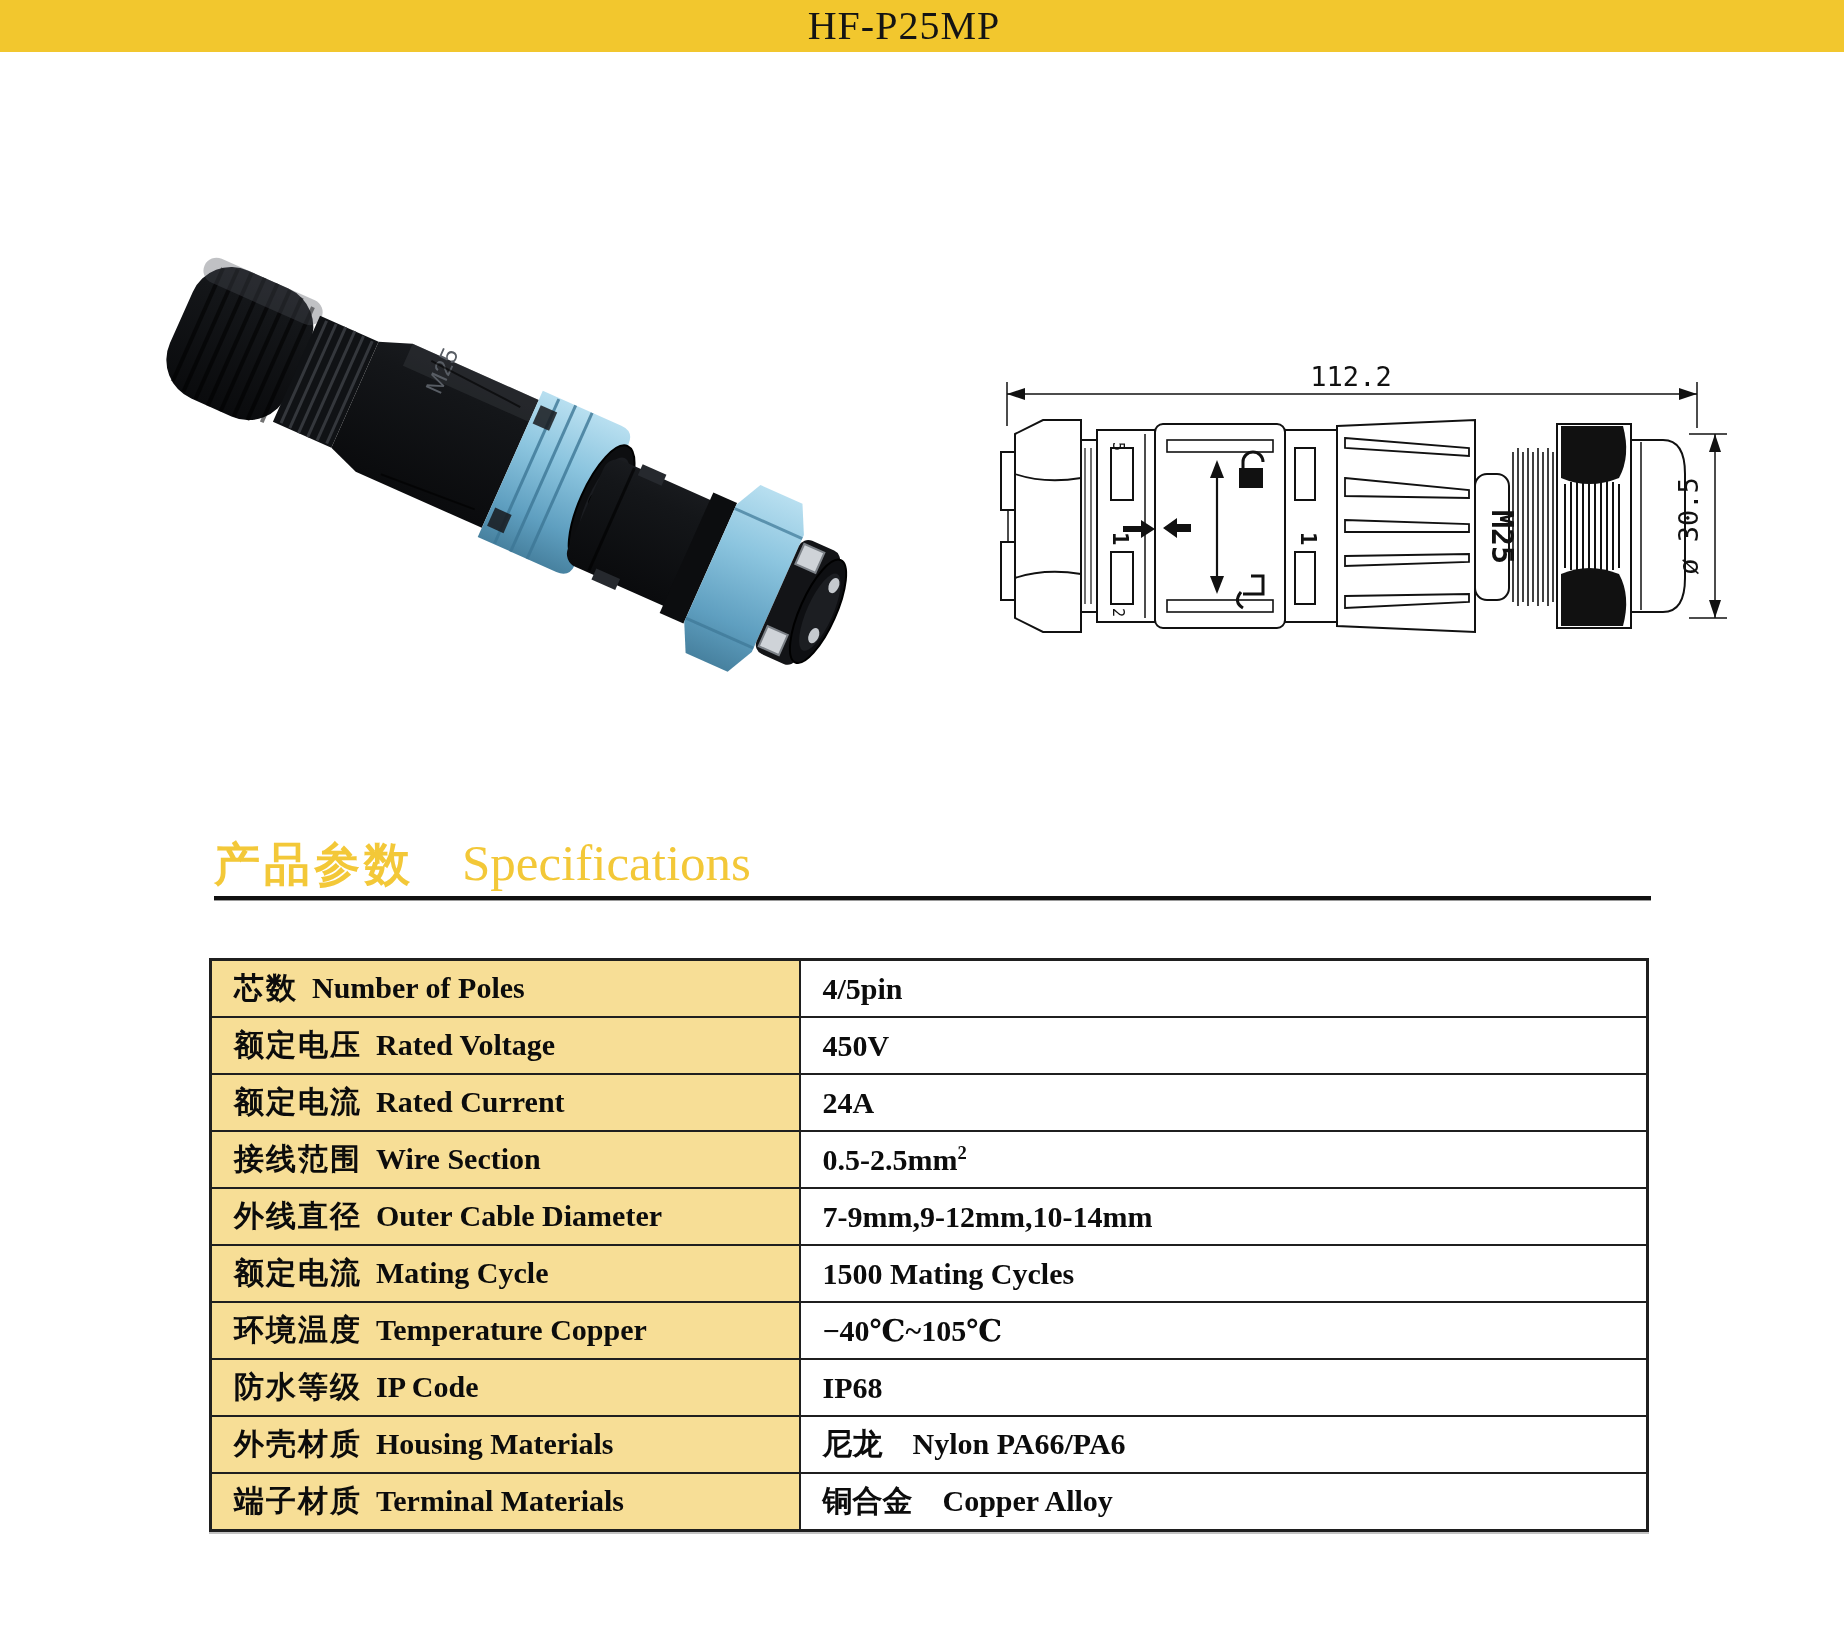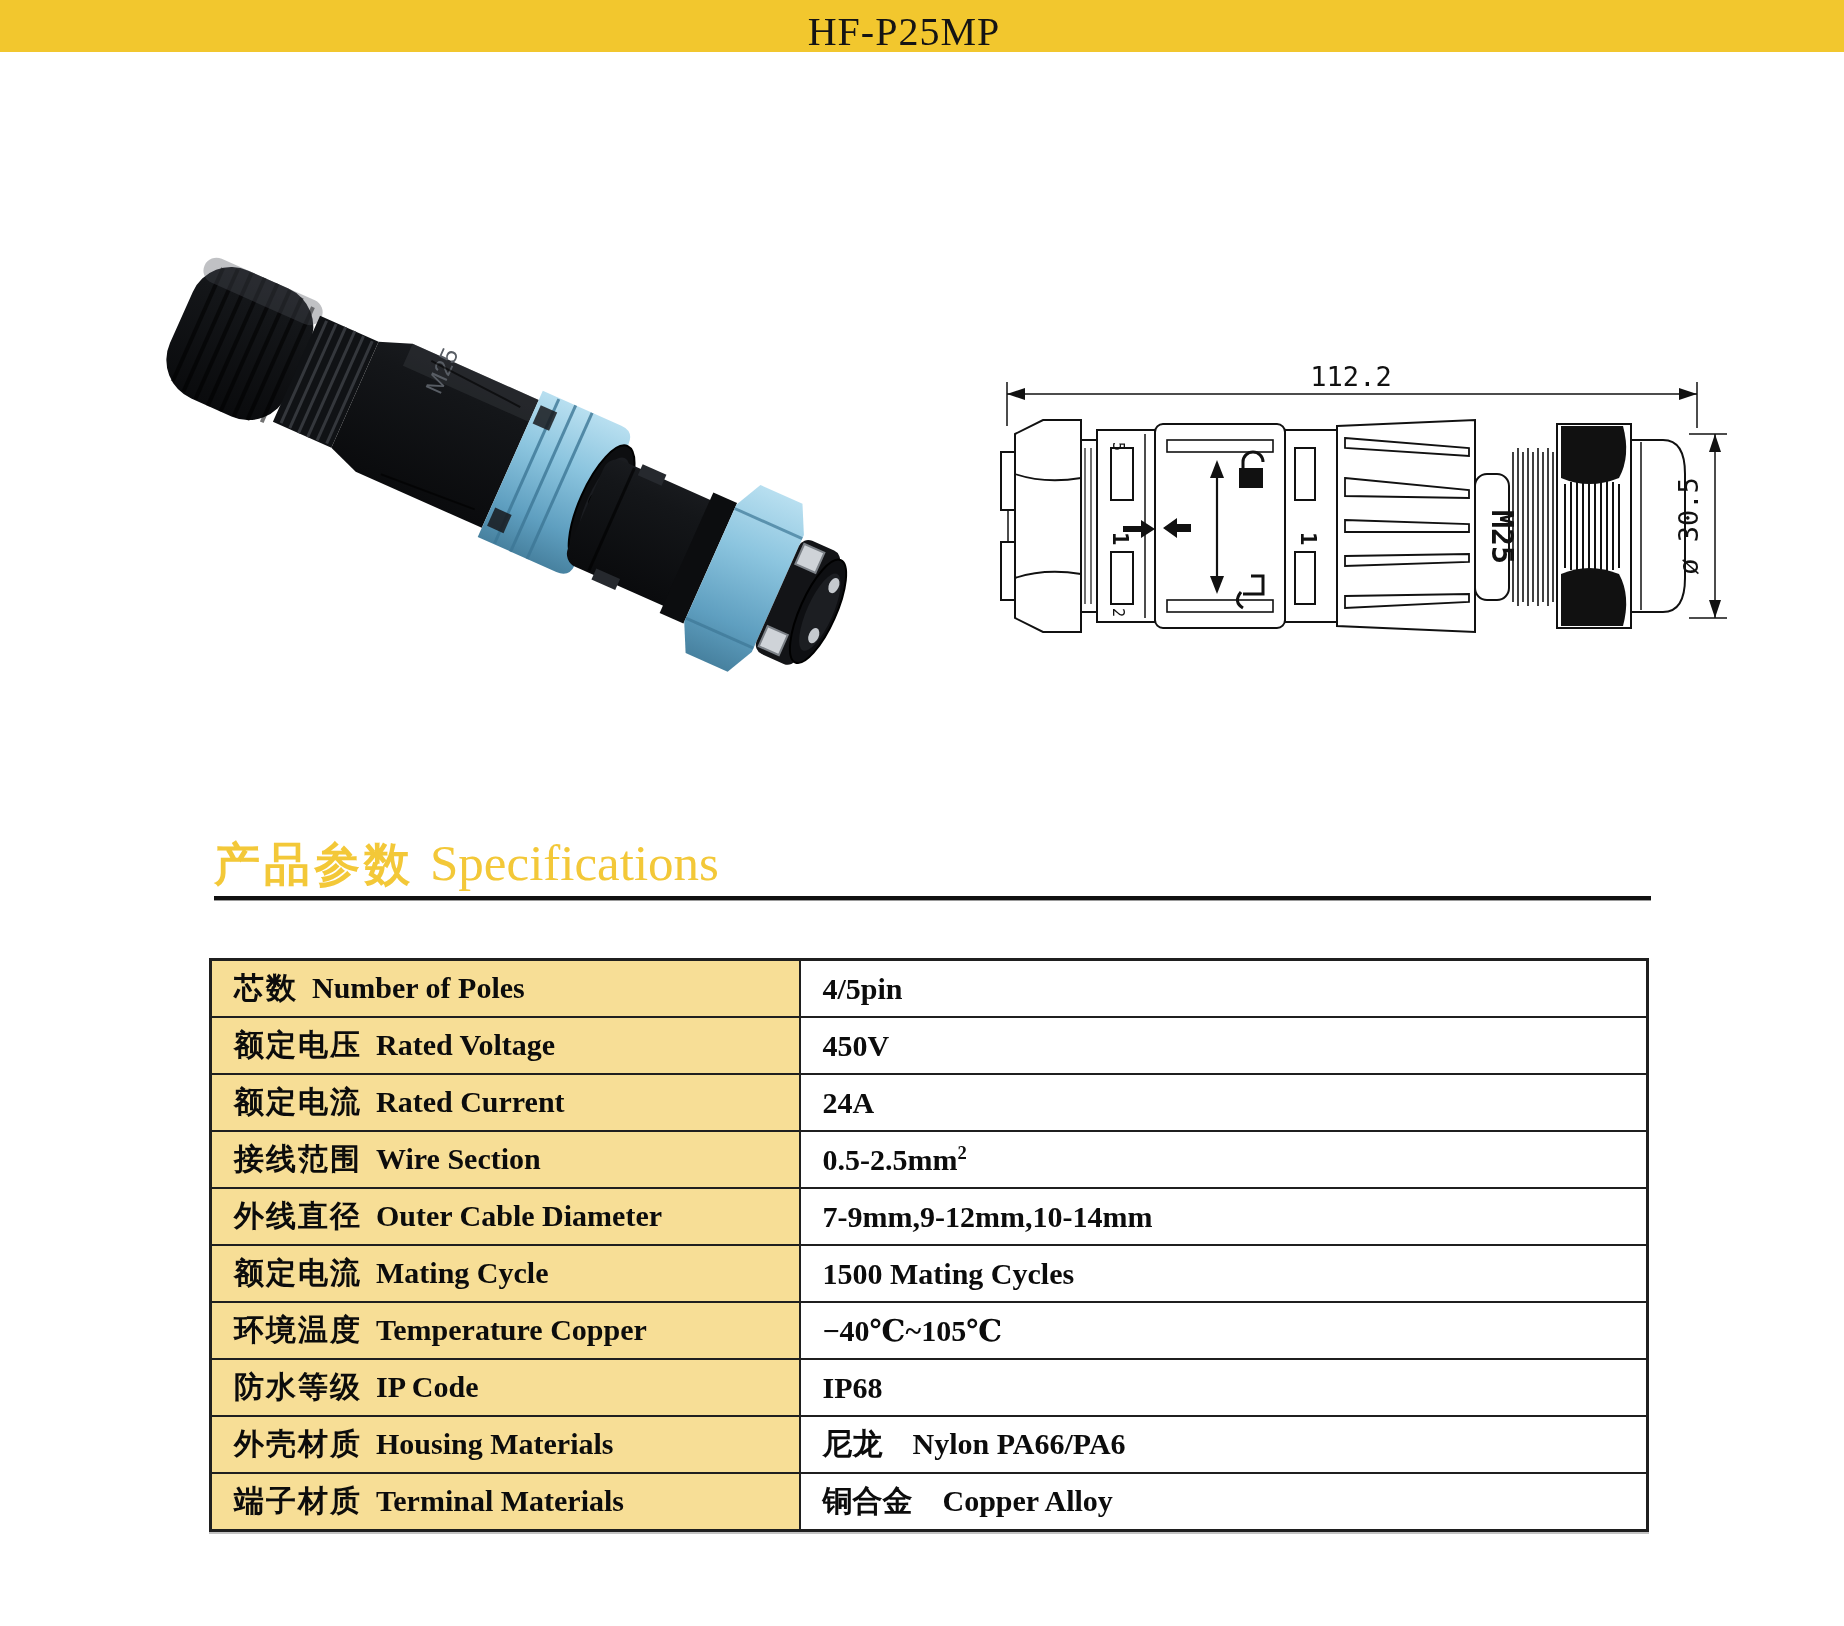--- a/index.html
+++ b/index.html
@@ -7,35 +7,35 @@
     position:relative;
     width:1844px;height:1626px;
     background:#ffffff;
     font-family:"Liberation Serif","DejaVu Serif",serif;
     overflow:hidden;
   }
   
   .banner{
     position:absolute;left:0;top:0;width:1844px;height:52px;
     background:#F2C72E;
-    display:flex;align-items:flex-end;justify-content:center;
+    display:flex;align-items:center;justify-content:center;
   }
   .banner .title{
     font-size:40px;color:#141414;letter-spacing:1px;line-height:1;
     transform:translateX(-18px);
   }
   
   .photo{position:absolute;left:118px;top:192px;width:810px;height:512px;}
   
   .drawing{position:absolute;left:985px;top:348px;width:750px;height:302px;margin-top:8px;}
   .drawing text{font-family:"DejaVu Sans Mono",monospace;fill:#111;}
   
   .sec-title{
     position:absolute;left:214px;top:834px;height:56px;
-    display:flex;align-items:baseline;gap:16px;color:#F3C838;
+    display:flex;align-items:baseline;gap:48px;color:#F3C838;
   }
   .sec-title .zh{font-size:46px;font-weight:700;letter-spacing:4px;}
   .sec-title .en{font-size:51px;font-weight:400;}
   .rule{
     position:absolute;left:214px;top:896px;width:1437px;height:4px;
     background:#111;border-bottom:1px solid #9a9a9a;
   }
   
   table.spec{
     position:absolute;left:209px;top:958px;width:1437px;

